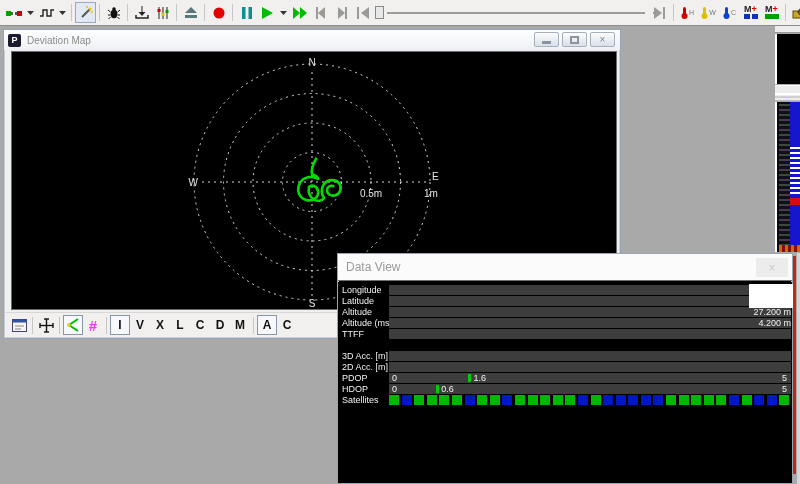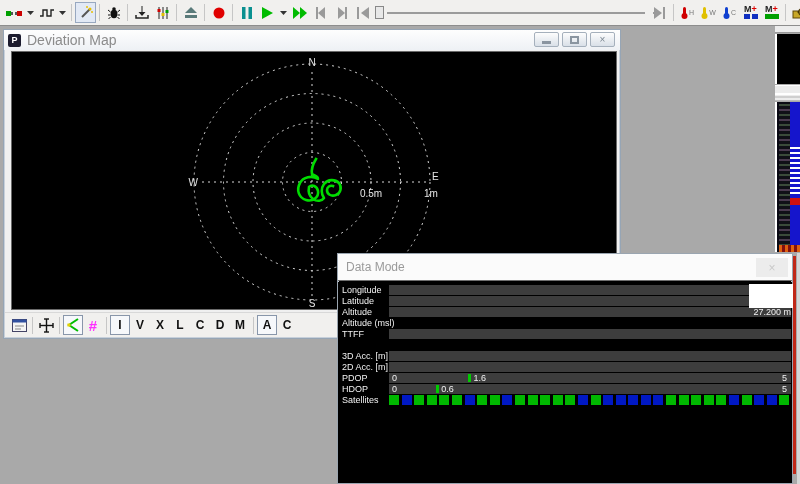--- a/index.html
+++ b/index.html
@@ -41,21 +41,21 @@
   .rs-red{ position:absolute; right:0; top:96px; width:10px; height:7px; background:#d01010; }
   .rs-orange{ position:absolute; left:2px; bottom:0; width:23px; height:7px;
      background:repeating-linear-gradient(90deg,#e06010 0 3px,#801010 3px 6px); }
   .rs-redline{ position:absolute; left:18px; top:230px; width:3px; height:218px; background:#c02818; }
   .rs-grayline{ position:absolute; left:22px; top:227px; width:3px; height:231px; background:#d6d6d6; }
 
   
   .win{ position:absolute; border:1px solid #96a5b5; background:#f0f0f0; box-shadow:0 0 0 1px #c7d0da inset; }
   .titlebar{ height:20px; background:linear-gradient(#fefefe,#eef1f5); display:flex; align-items:center;
              padding:0 4px; position:relative; }
-  .titlebar .title{ color:#8b8b8b; font-size:14px; margin-left:6px; }
+  .titlebar .title{ color:#8b8b8b; font-size:10px; margin-left:6px; }
 
   
   .dev-win{ left:3px; top:3px; width:618px; height:310px; }
   .dev-icon{ width:13px; height:13px; background:#1b1b2e; border-radius:2px; color:#fff; font-size:9px;
              font-weight:bold; display:flex; align-items:center; justify-content:center; }
   .win-btns{ position:absolute; right:5px; top:2px; display:flex; gap:3px; }
   .win-btn{ width:25px; height:15px; background:linear-gradient(#fdfdfd,#d9e0e8); border:1px solid #a5b0bc;
             border-radius:2px; display:flex; align-items:center; justify-content:center; color:#7d8893;
             font-size:10px; line-height:10px; }
   .glyph-min{ width:9px; height:3px; background:#8a95a0; margin-top:6px; }
@@ -382,41 +382,42 @@
       <div class="dt-btn letter">D</div>
       <div class="dt-btn letter">M</div>
       <div class="tb-sep"></div>
       <div class="dt-btn letter pressed">A</div>
       <div class="dt-btn letter">C</div>
     </div>
   </div>
 
   <div class="win data-win">
     <div class="dv-title">
-      <span class="title">Data Mode</span>
+      <span class="title">Data View</span>
       <div class="dv-close">
         <span>×</span>
       </div>
     </div>
     <div class="dv-body">
 
       <div class="dv-row" style="top:14px">
         <span class="dv-label">Latitude</span>
         <div class="dv-bar"><span>56.</span></div>
       </div>
       <div class="dv-row" style="top:3px">
         <span class="dv-label">Longitude</span>
         <div class="dv-bar"><span>23.</span></div>
       </div>
       <div class="dv-row" style="top:25px">
         <span class="dv-label">Altitude</span>
         <div class="dv-bar"><span>27.200 m</span></div>
       </div>
       <div class="dv-row" style="top:36px">
         <span class="dv-label">Altitude (msl)</span>
+        <div class="dv-bar"><span>4.200 m</span></div>
       </div>
       <div class="dv-row" style="top:47px">
         <span class="dv-label">TTFF</span>
         <div class="dv-bar"><span></span></div>
       </div>
       <div class="dv-row" style="top:69px">
         <span class="dv-label">3D Acc. [m]</span>
         <div class="dv-bar"><span></span></div>
       </div>
       <div class="dv-row" style="top:80px">

